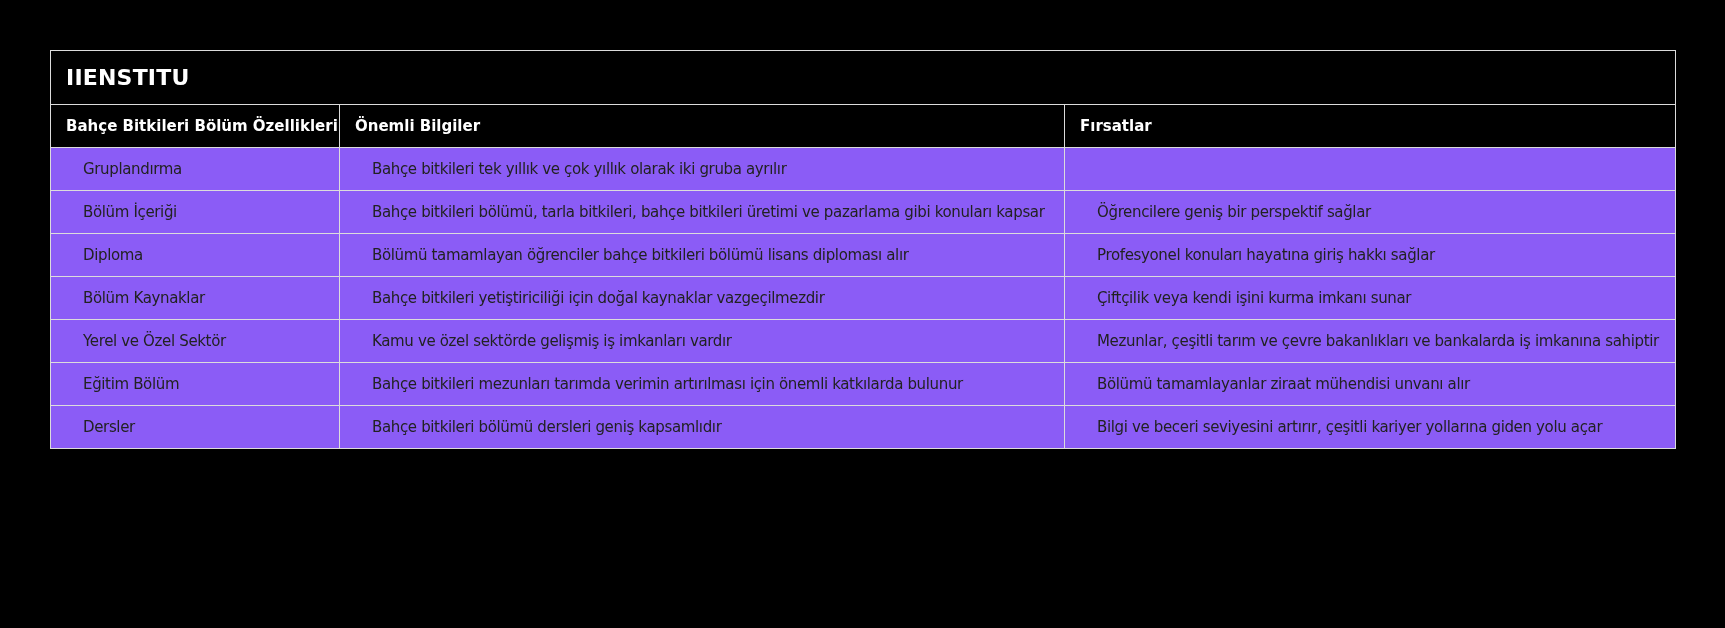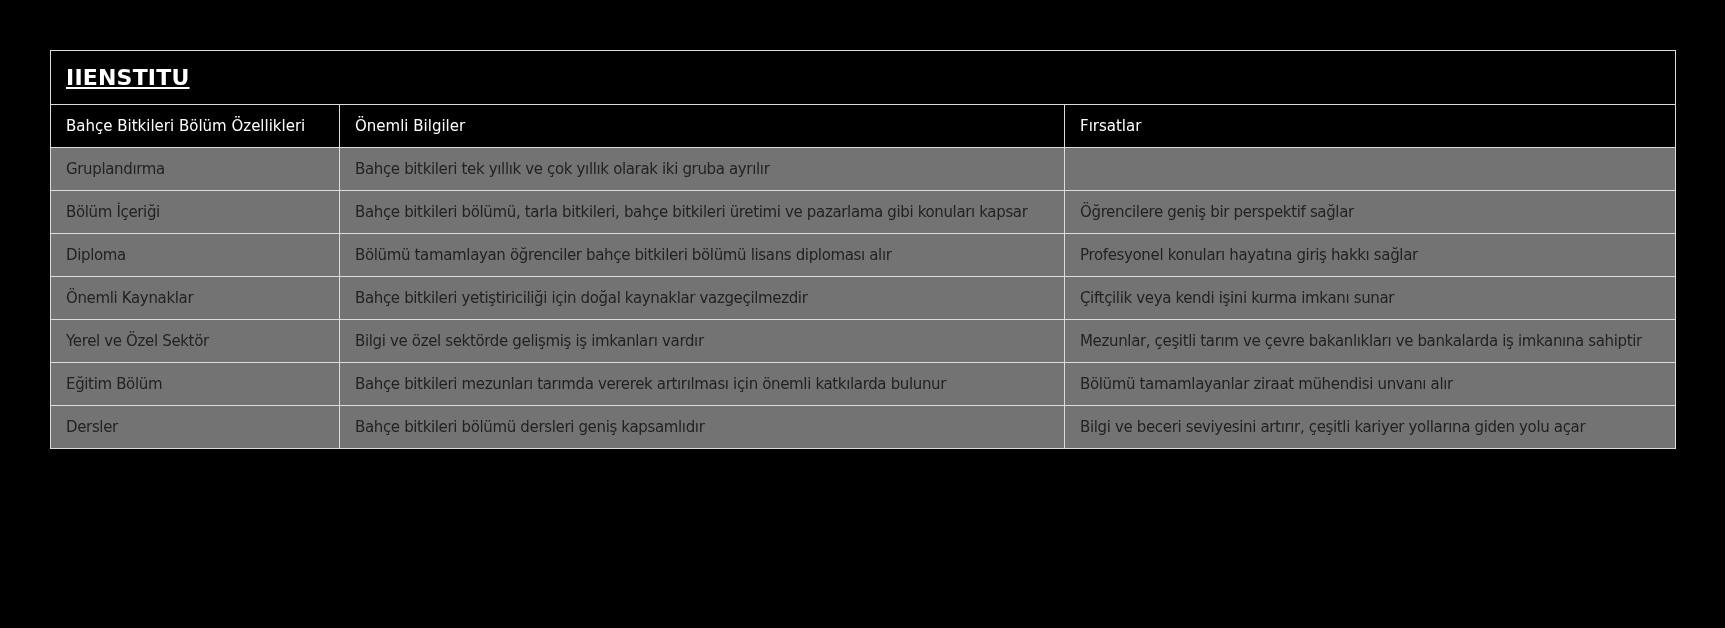--- a/index.html
+++ b/index.html
@@ -28,39 +28,38 @@
     .title-row th {
       background: #000;
       color: #fff;
       text-align: left;
       font-size: 22px;
       font-weight: bold;
       height: 53px;
       padding: 0 7px 0 15px;
       border: 1px solid #dcdcdc;
       letter-spacing: 0.2px;
-      text-decoration: underline;
     }
     .head-row th {
       background: #000;
       color: #fff;
       text-align: left;
       font-size: 15px;
-      font-weight: normal;
+      font-weight: bold;
       height: 42px;
       padding: 0 0 0 15px;
       border: 1px solid #dcdcdc;
       white-space: nowrap;
     }
     tbody td {
-      background: #737373;
+      background: #8b5cf6;
       color: #222;
       font-size: 15px;
       height: 42px;
-      padding: 0 0 0 15px;
+      padding: 0 0 0 32px;
       border: 1px solid #dcdcdc;
       white-space: nowrap;
       overflow: hidden;
       letter-spacing: -0.35px;
     }
     col.c1 { width: 289px; }
     col.c2 { width: 725px; }
     col.c3 { width: 611px; }
   </style>
 </head>
@@ -93,32 +92,32 @@
         <td>Bölüm İçeriği</td>
         <td>Bahçe bitkileri bölümü, tarla bitkileri, bahçe bitkileri üretimi ve pazarlama gibi konuları kapsar</td>
         <td>Öğrencilere geniş bir perspektif sağlar</td>
       </tr>
       <tr>
         <td>Diploma</td>
         <td>Bölümü tamamlayan öğrenciler bahçe bitkileri bölümü lisans diploması alır</td>
         <td>Profesyonel konuları hayatına giriş hakkı sağlar</td>
       </tr>
       <tr>
-        <td>Önemli Kaynaklar</td>
+        <td>Bölüm Kaynaklar</td>
         <td>Bahçe bitkileri yetiştiriciliği için doğal kaynaklar vazgeçilmezdir</td>
         <td>Çiftçilik veya kendi işini kurma imkanı sunar</td>
       </tr>
       <tr>
         <td>Yerel ve Özel Sektör</td>
-        <td>Bilgi ve özel sektörde gelişmiş iş imkanları vardır</td>
+        <td>Kamu ve özel sektörde gelişmiş iş imkanları vardır</td>
         <td>Mezunlar, çeşitli tarım ve çevre bakanlıkları ve bankalarda iş imkanına sahiptir</td>
       </tr>
       <tr>
         <td>Eğitim Bölüm</td>
-        <td>Bahçe bitkileri mezunları tarımda vererek artırılması için önemli katkılarda bulunur</td>
+        <td>Bahçe bitkileri mezunları tarımda verimin artırılması için önemli katkılarda bulunur</td>
         <td>Bölümü tamamlayanlar ziraat mühendisi unvanı alır</td>
       </tr>
       <tr>
         <td>Dersler</td>
         <td>Bahçe bitkileri bölümü dersleri geniş kapsamlıdır</td>
         <td>Bilgi ve beceri seviyesini artırır, çeşitli kariyer yollarına giden yolu açar</td>
       </tr>
     </tbody>
   </table>
 </div>

